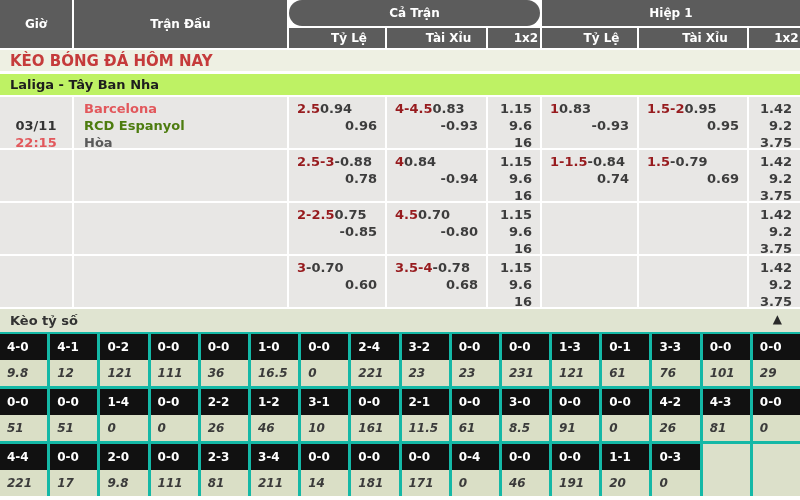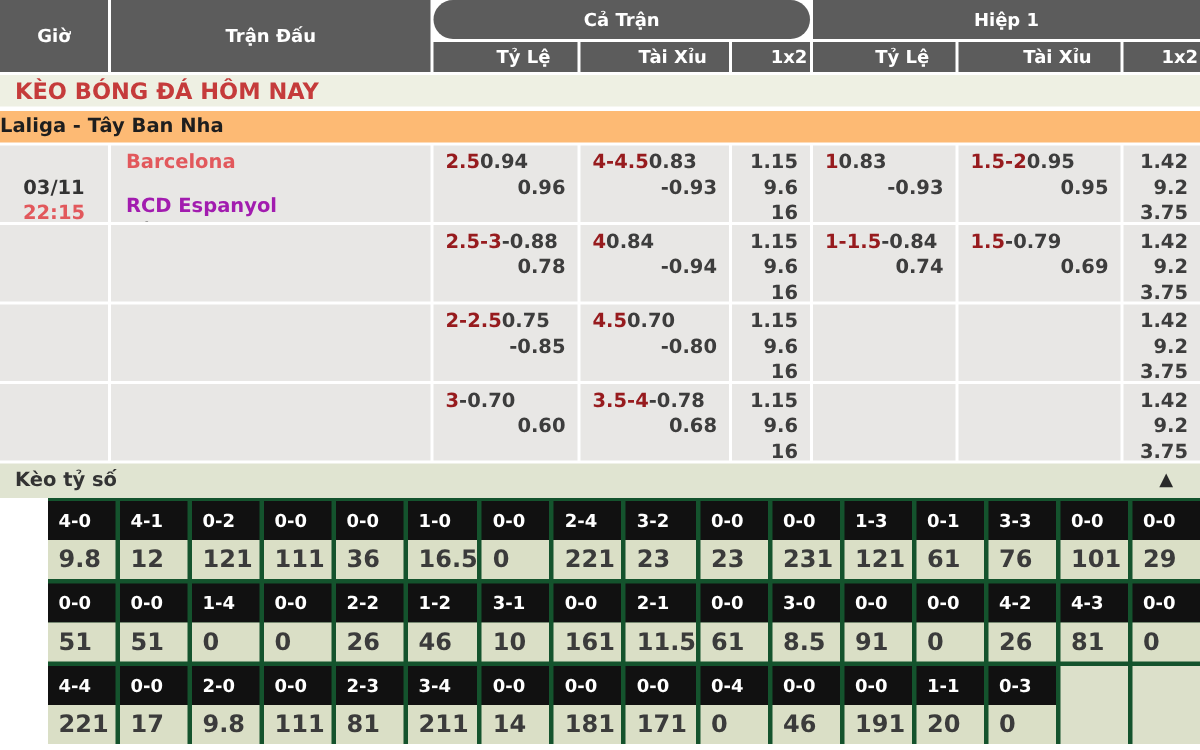--- a/index.html
+++ b/index.html
@@ -20,52 +20,52 @@
   .col-match { grid-column:2; grid-row:1/3; }
   .grp-ft { grid-column:3/6; grid-row:1;border-radius:13px; }
   .grp-h1 { grid-column:6/9; grid-row:1; }
   .sub { grid-row:2;padding-left:24px; }
   .s1{grid-column:3} .s2{grid-column:4} .s3{grid-column:5}
   .s4{grid-column:6} .s5{grid-column:7} .s6{grid-column:8}
 
   
   .title-bar { height:21px; margin:2px 0 3px; background:#eef0e3;
     color:var(--accent-red,#c53b3b); font-size:15px; display:flex; align-items:center; padding-left:10px; }
-  .league-bar { height:21px; margin-bottom:2px; background:#fdba74; color:#1e1e1e;
-    font-size:13px; display:flex; align-items:center; padding-left:0; }
+  .league-bar { height:21px; margin-bottom:2px; background:#bef264; color:#1e1e1e;
+    font-size:13px; display:flex; align-items:center; padding-left:10px; }
 
   
   .odds-body {
     display:grid;
     grid-template-columns:72px 213px 96px 99px 52px 95px 108px 51px;
     grid-auto-rows:51px; gap:2px; background:#fff;
   }
   .cell { background:#e8e7e5; font-size:13px; color:#3d3d3d; overflow:hidden; }
   .time-cell { text-align:center; padding-top:20px; line-height:17px; }
   .date-line { color:#333; }
   .time-line { color:var(--team-red,#e2585c); }
   .match-cell { padding:3px 0 0 10px; line-height:17px; }
   .home-line { color:var(--team-red,#e2585c); }
-  .away-line { color:#a21caf;margin-top:12px; }
+  .away-line { color:#4d7c0f; }
   .draw-line { color:#5a5a5a; }
   .odds-cell { padding:3px 8px 0 8px; line-height:17px; }
   .ln { display:flex; }
   .ln.r { justify-content:flex-end; }
   .hc { color:var(--maroon,#971b1e); }
   .val { color:#3d3d3d; }
 
   
   .score-title-bar { height:23px; margin-top:2px; background:#e0e4d1; color:#333;
     font-size:13px; display:flex; align-items:center; padding:0 36px 0 10px; position:relative; }
   .up-arrow { position:absolute; right:18px; top:3px; color:#2a2a2a; font-size:12px; cursor:pointer; }
-  .score-grid { display:grid; grid-template-columns:repeat(16,1fr); gap:3px; background:#14532d; padding-top:2px;margin-left:32px; }
+  .score-grid { display:grid; grid-template-columns:repeat(16,1fr); gap:3px; background:#14b8a6; padding-top:2px; }
   .sc-head { height:26px; line-height:26px; background:var(--score-cell-bg,#111);
     color:#fff; font-size:12px; padding-left:7px; }
   .sc-val { height:26px; line-height:26px; background:var(--score-value-bg,#dadfc6);
-    color:#3b3b3b; font-size:16px; padding-left:7px; }
+    color:#3b3b3b; font-size:12px; padding-left:7px;font-style:italic; }
   .score-cell.empty .sc-head, .score-cell.empty .sc-val { background:#dce0ca; }
 </style>
 </head>
 <body>
 
 <div class="page">
 
   <div class="thead">
     <div class="th col-time">Giờ</div>
     <div class="th col-match">Trận Đấu</div>

